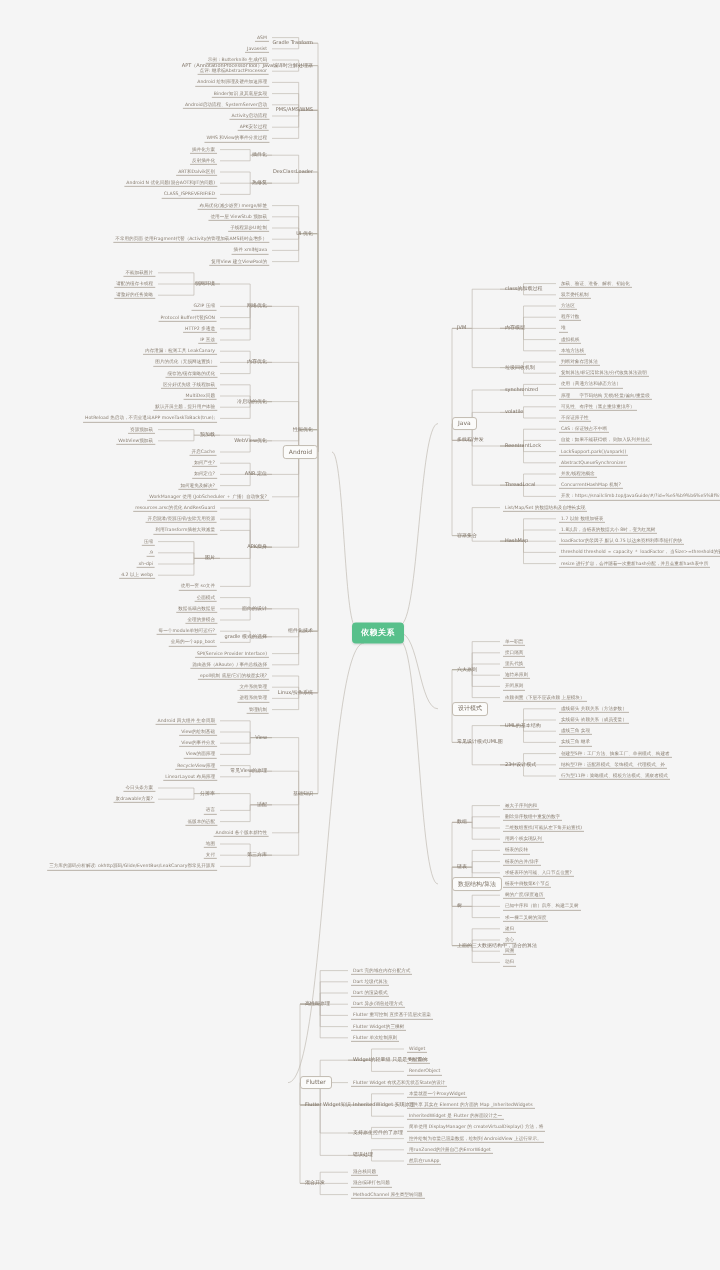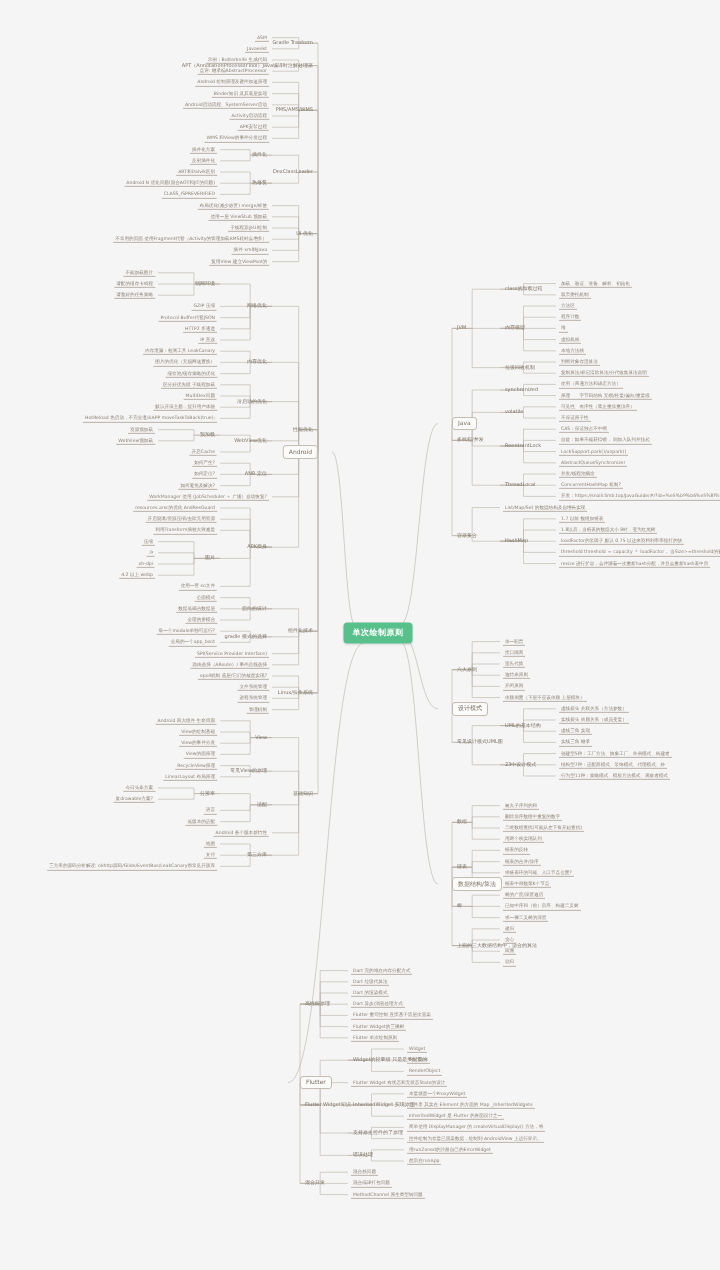--- a/index.html
+++ b/index.html
@@ -465,21 +465,21 @@
       <path d="M300,1183.4 L320.16,1183.4" stroke="#b9b2a8" stroke-width="0.6" fill="none"></path>
       <path d="M300,1082.6 L300,1183.4 L300,1183.4" stroke="#b9b2a8" stroke-width="0.6" fill="none"></path>
       <path d="M300,1082.6 L300,1082.6" stroke="#b9b2a8" stroke-width="0.6" fill="none"></path>
       <path d="M356,627 C344,627 344,452 332,452" stroke="#b9b2a8" stroke-width="0.6" fill="none"></path>
       <path d="M400,625 C419,625 419,423.6 438,423.6" stroke="#b9b2a8" stroke-width="0.6" fill="none"></path>
       <path d="M400,633 C419,633 419,708.8 438,708.8" stroke="#b9b2a8" stroke-width="0.6" fill="none"></path>
       <path d="M400,641 C419,641 419,884 438,884" stroke="#b9b2a8" stroke-width="0.6" fill="none"></path>
       <path d="M364,643 C326,643 326,1082.6 288,1082.6" stroke="#b9b2a8" stroke-width="0.6" fill="none"></path>
     </svg>
   <div id="nodes">
-      <div class="node root" style="left: 378px; top: 633px; transform: translate(-50%, -50%);">单次绘制原则</div>
+      <div class="node root" style="left: 378px; top: 633px; transform: translate(-50%, -50%);">依赖关系</div>
       <div class="node l1 anchor-right" style="left: 318px; top: 452px; transform: translate(-100%, -50%);">Android</div>
       <div class="node branch anchor-right" style="left: 315px; top: 43.2px;">Gradle Tranform</div>
       <div class="node leaf anchor-right" style="left: 269px; top: 37.6px;">ASM</div>
       <div class="node leaf anchor-right" style="left: 269px; top: 48.8px;">Javassist</div>
       <div class="node branch anchor-right" style="left: 315px; top: 65.6px;">APT（AnnotationProcessorTool）Java编译时注解处理器</div>
       <div class="node leaf anchor-right" style="left: 269px; top: 60px;">示例：Butterknife 生成代码</div>
       <div class="node leaf anchor-right" style="left: 269px; top: 71.2px;">点评: 继承编AbstractProcessor</div>
       <div class="node branch anchor-right" style="left: 315px; top: 110.4px;">PMS/AMS/WMS</div>
       <div class="node leaf anchor-right" style="left: 269px; top: 82.4px;">Android 绘制原理及硬件加速原理</div>
       <div class="node leaf anchor-right" style="left: 269px; top: 93.6px;">Binder知识 及其底层实现</div>

